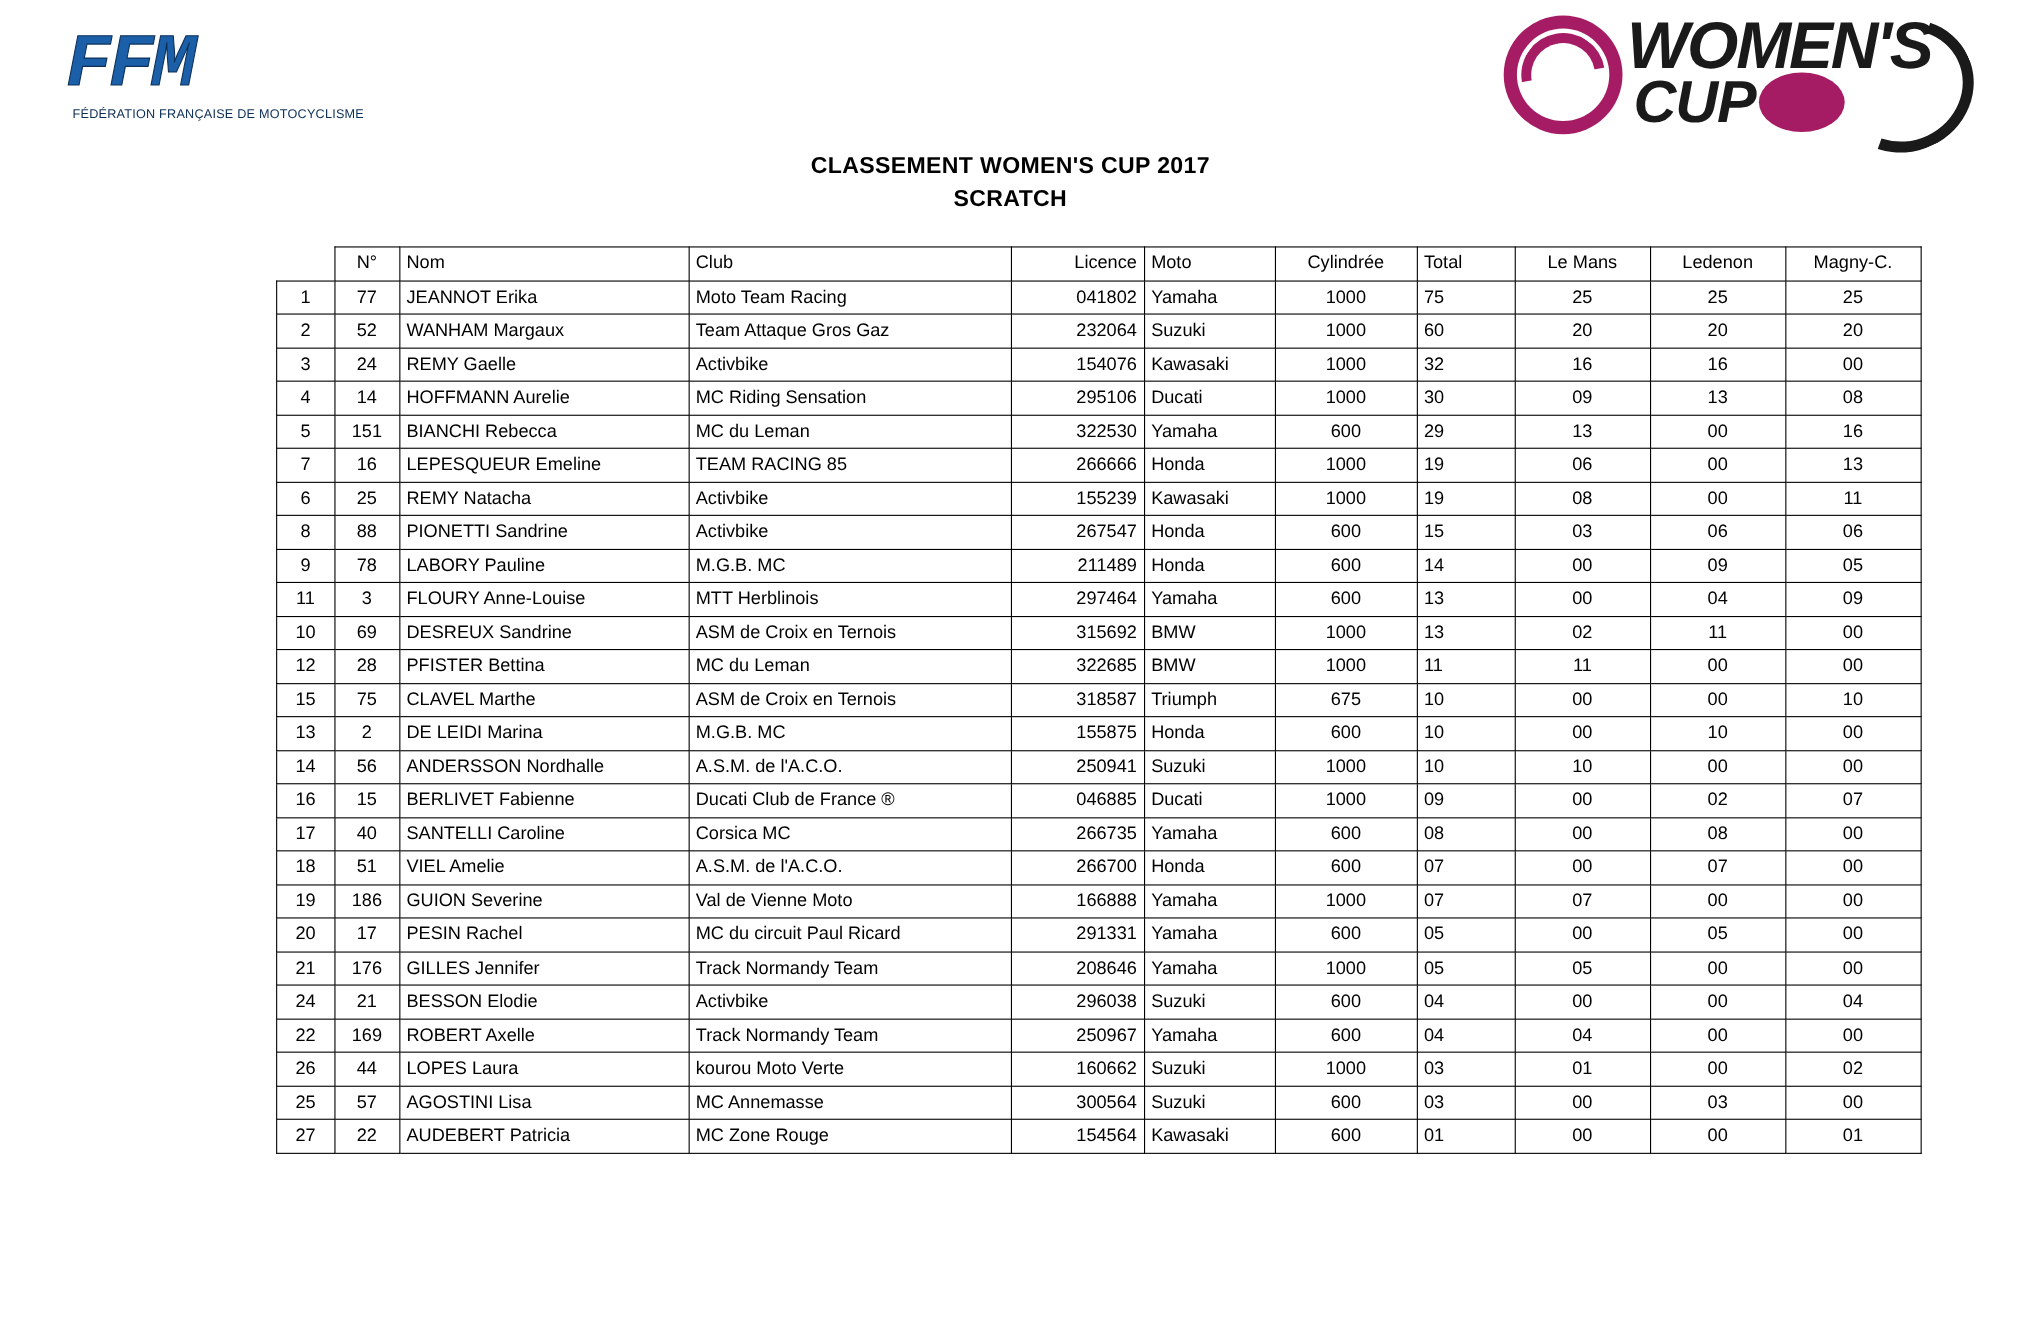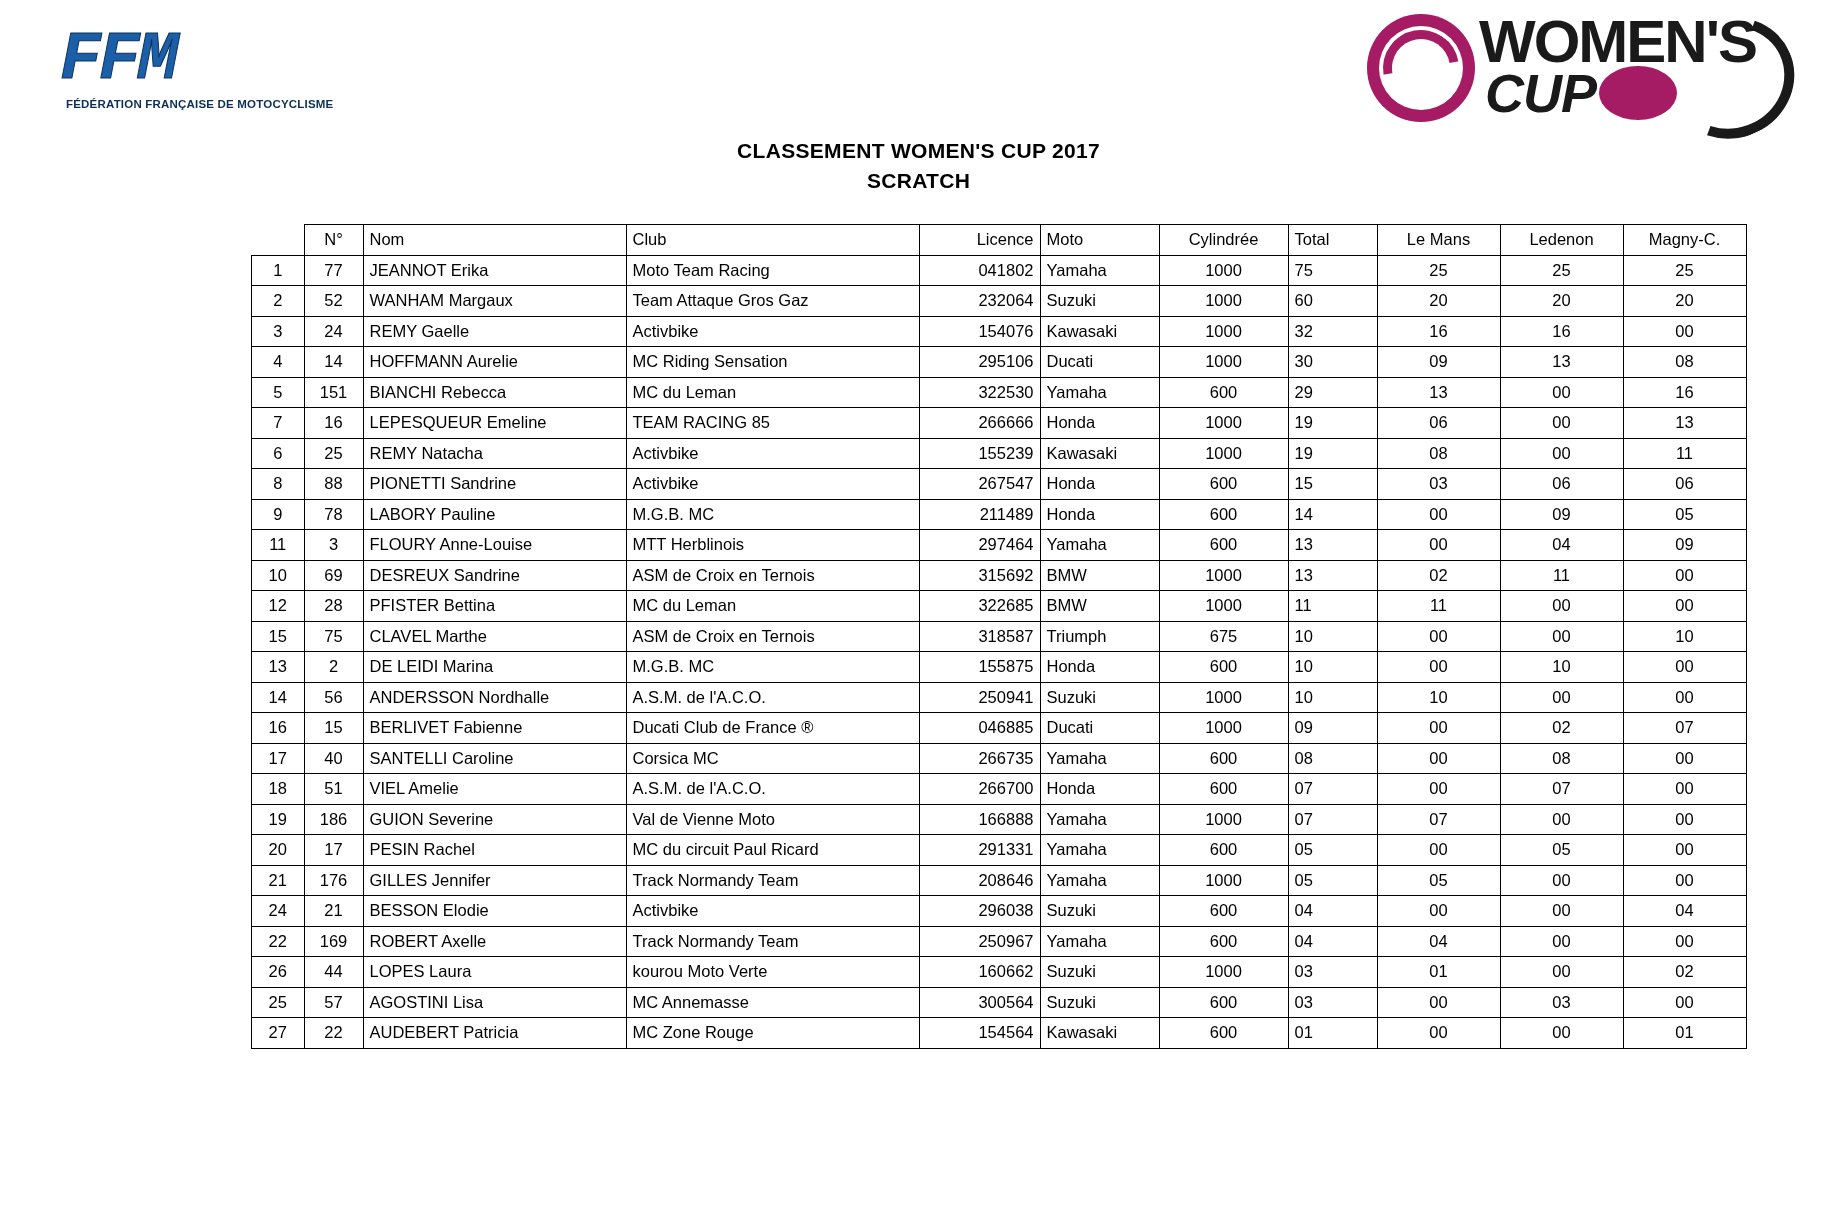--- a/index.html
+++ b/index.html
@@ -50,21 +50,21 @@
     width: 26px;
     height: 11px;
     display: flex;
   }
   .ffm-flag i { flex: 1 1 auto; }
   .ffm-flag i:nth-child(1) { background: #0d3c8c; }
   .ffm-flag i:nth-child(2) { background: #ffffff; }
   .ffm-flag i:nth-child(3) { background: #d81e26; }
   .ffm-subtext {
     font-size: 11.5px;
-    font-weight: bold;
+    font-weight: normal;
     color: #0d2f57;
     letter-spacing: 0.2px;
     white-space: nowrap;
   }
 
   
   .wc-logo {
     position: absolute;
     right: 50px;
     top: 10px;
@@ -101,20 +101,21 @@
     border-right-color: transparent;
     border-bottom-color: transparent;
     transform: rotate(35deg);
   }
   .wc-word {
     position: absolute;
     left: 112px;
     top: 4px;
     font-family: "Liberation Sans", sans-serif;
     font-weight: bold;
+    font-style: italic;
     font-size: 60px;
     line-height: 56px;
     color: #1a1a1a;
     letter-spacing: -2px;
   }
   .wc-word2 {
     position: absolute;
     left: 118px;
     top: 56px;
     font-family: "Liberation Sans", sans-serif;

